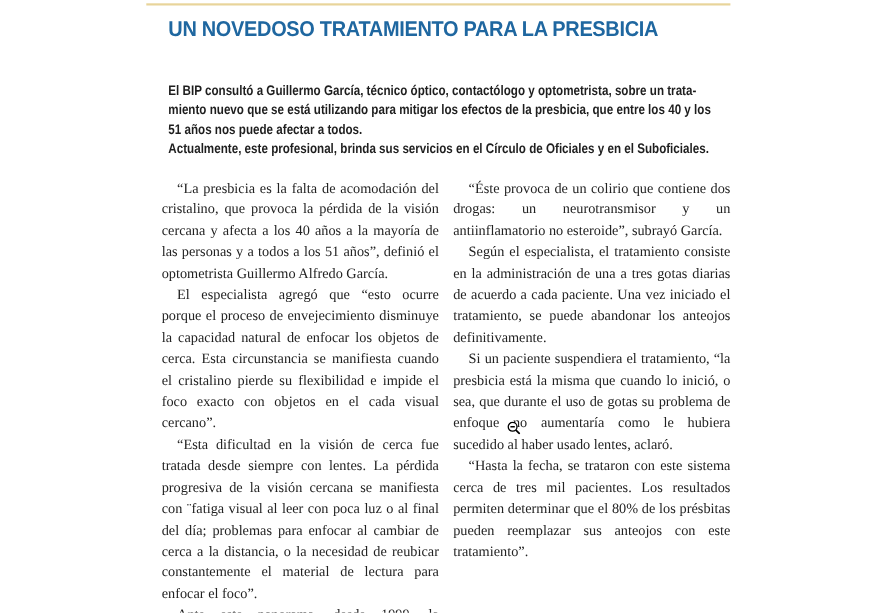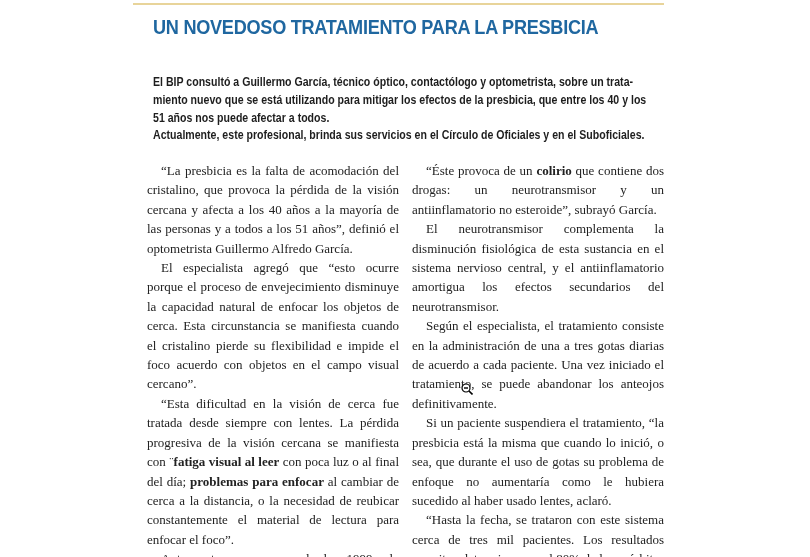--- a/index.html
+++ b/index.html
@@ -11,46 +11,45 @@
   .lead { position:absolute; left:153px; top:74px; width:560px;
     font-family:"Liberation Sans", sans-serif; font-weight:bold; font-size:12.6px; line-height:17.8px;
     color:#1e1e1e; transform:scaleX(0.84); transform-origin:left top; }
   .lead p { margin:0; white-space:nowrap; }
   .col { position:absolute; top:161px; width:252px;
     font-family:"Liberation Serif", serif; font-size:13px; line-height:19.4px; color:#222; }
   .col p { margin:0; text-indent:14px; text-align:justify; }
   .col-left { left:147px; }
   .col-right { left:412px; }
   .cursor { position:absolute; left:461px; top:383px; width:12px; height:12px; }
-  b { font-weight:bold; }
+  b { font-weight:normal; }
 </style>
 </head>
 <body>
 
 <div class="rule"></div>
 
 <h1 class="title">UN NOVEDOSO TRATAMIENTO PARA LA PRESBICIA</h1>
 
 <div class="lead">
   <p>El BIP consultó a Guillermo García, técnico óptico, contactólogo y optometrista, sobre un trata-</p>
   <p>miento nuevo que se está utilizando para mitigar los efectos de la presbicia, que entre los 40 y los</p>
   <p>51 años nos puede afectar  a todos.</p>
   <p>Actualmente, este profesional, brinda sus servicios en el Círculo de Oficiales y en el Suboficiales.</p>
 </div>
 
 <div class="col col-left">
   <p>“La presbicia es la falta de acomodación del cristalino, que provoca la pérdida de la visión cercana y afecta a los 40 años a la mayoría de las personas y a todos a los 51 años”, definió el optometrista Guillermo Alfredo García.</p>
-  <p>El especialista agregó que “esto ocurre porque el proceso de envejecimiento disminuye la capacidad natural de enfocar los objetos de cerca. Esta circunstancia se manifiesta cuando el cristalino pierde su flexibilidad e impide el foco acuerdo con objetos en el campo visual cercano”.</p>
+  <p>El especialista agregó que “esto ocurre porque el proceso de envejecimiento disminuye la capacidad natural de enfocar los objetos de cerca. Esta circunstancia se manifiesta cuando el cristalino pierde su flexibilidad e impide el foco exacto con objetos en el cada visual cercano”.</p>
   <p><span>“Esta dificultad en la visión de cerca fue tratada desde siempre con lentes.  La pérdida progresiva de la visión cercana se manifiesta con ¨</span><b>fatiga visual al leer</b><span> con poca luz o al final del día; </span><b>problemas para enfocar</b><span> al cambiar de cerca a la distancia, o la necesidad de reubicar constantemente el material de lectura para enfocar el foco”.</span></p>
   <p>Ante este panorama, desde 1999, la Fundación Argentina de Glaucoma comenzó las pruebas y ensayos de un nuevo tratamiento, prescindiendo del uso de lentes.</p>
 </div>
 
 <div class="col col-right">
   <p><span>“Éste provoca de un </span><b>colirio</b><span> que contiene dos drogas: un neurotransmisor y un antiinflamatorio no esteroide”, subrayó García.</span></p>
-  <p>El neurotransmisor complementa la disminución fisiológica de esta sustancia en el sistema nervioso central, y el antiinflamatorio amortigua los efectos secundarios del neurotransmisor.</p>
   <p>Según el especialista,  el tratamiento consiste en la administración de una a tres gotas diarias de acuerdo a cada paciente. Una vez iniciado el tratamiento, se puede abandonar los anteojos definitivamente.</p>
   <p>Si un paciente suspendiera el tratamiento, “la presbicia está la misma que cuando lo inició, o sea, que durante el uso de gotas su problema de enfoque no aumentaría como le hubiera sucedido al haber usado lentes, aclaró.</p>
   <p>“Hasta la fecha, se trataron con este sistema cerca de tres mil pacientes. Los resultados permiten determinar que el 80% de los présbitas pueden reemplazar sus anteojos con este tratamiento”.</p>
 </div>
 
 <svg class="cursor" viewBox="0 0 12 12">
   <circle cx="5" cy="5" r="4" fill="#fff" stroke="#000" stroke-width="1.2"></circle>
   <line x1="3" y1="5" x2="7" y2="5" stroke="#000" stroke-width="1.4"></line>
   <line x1="8" y1="8" x2="11.5" y2="11.5" stroke="#000" stroke-width="1.6"></line>
 </svg>

